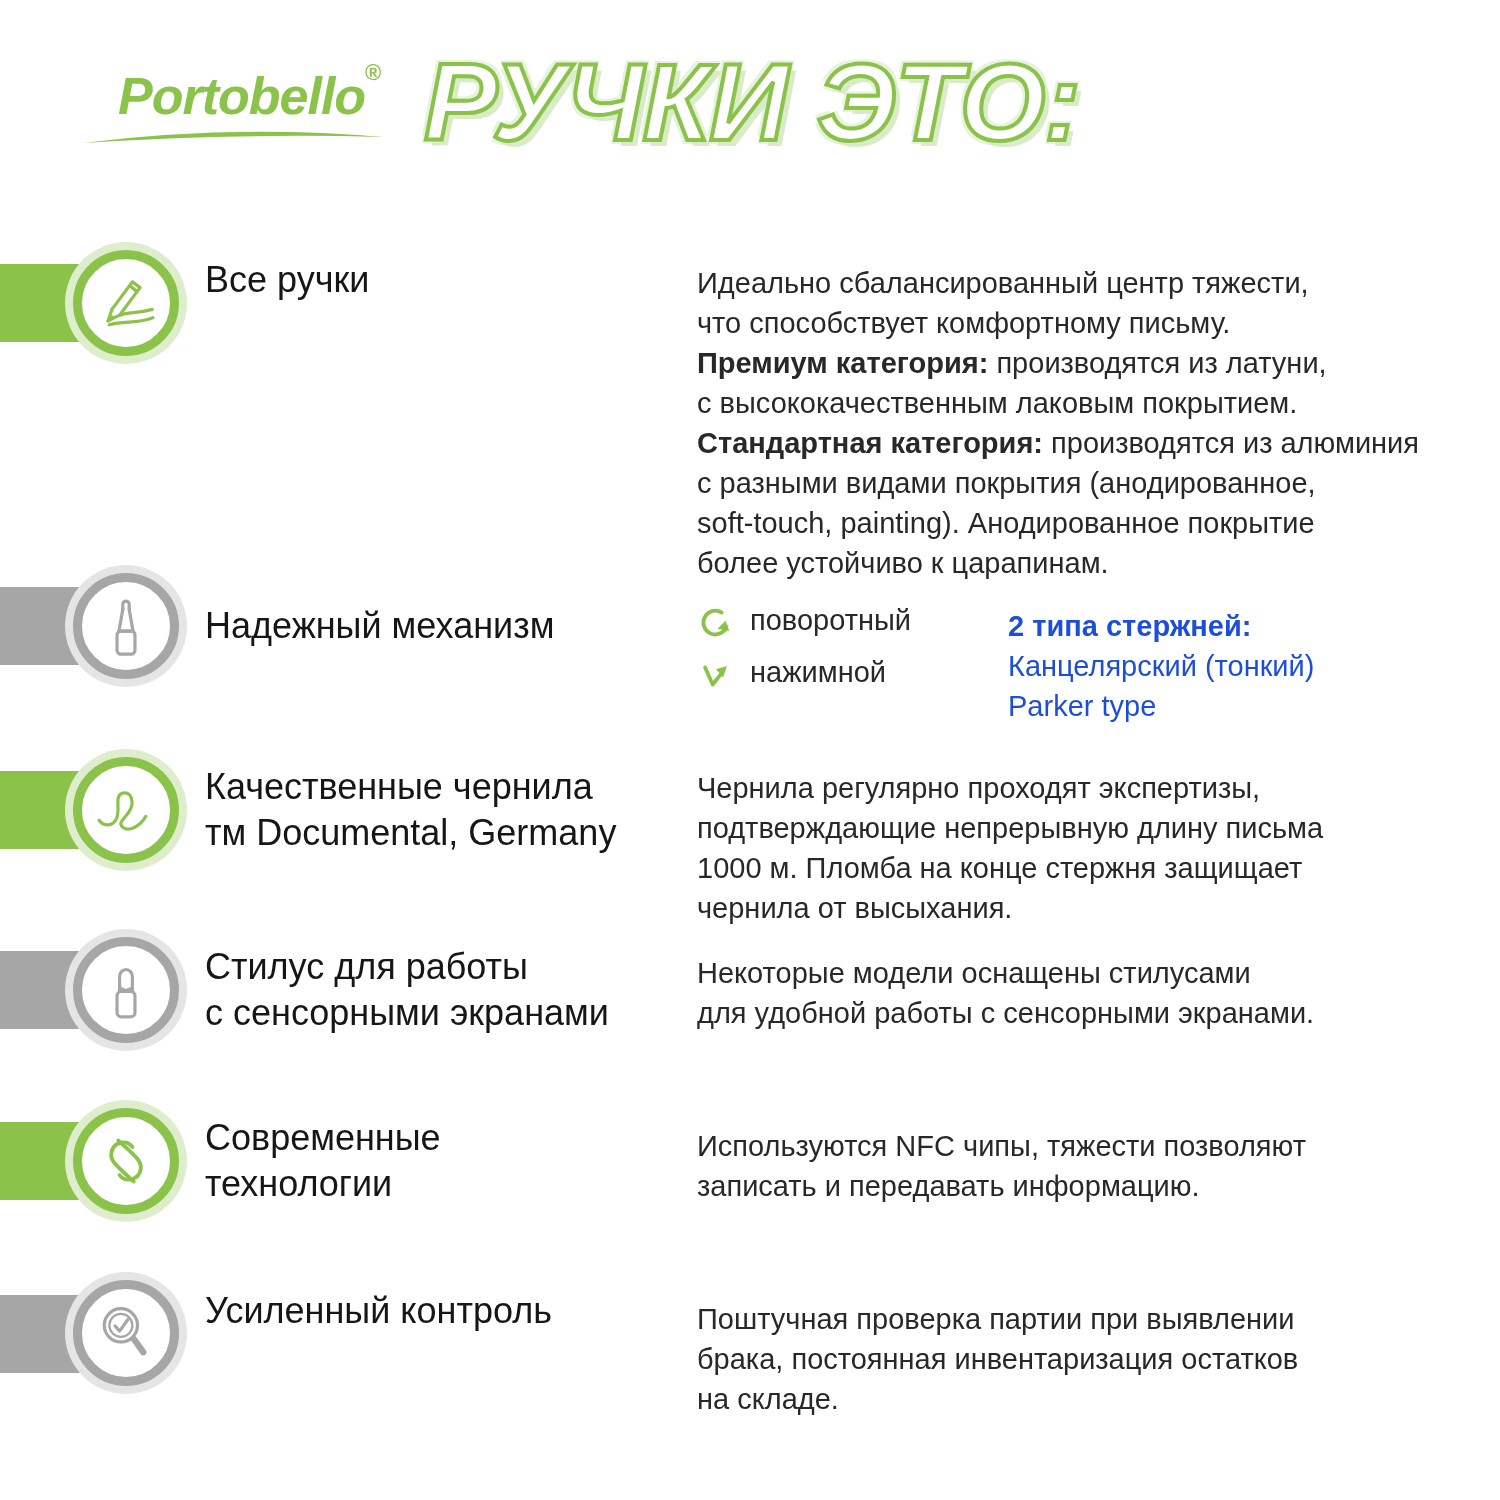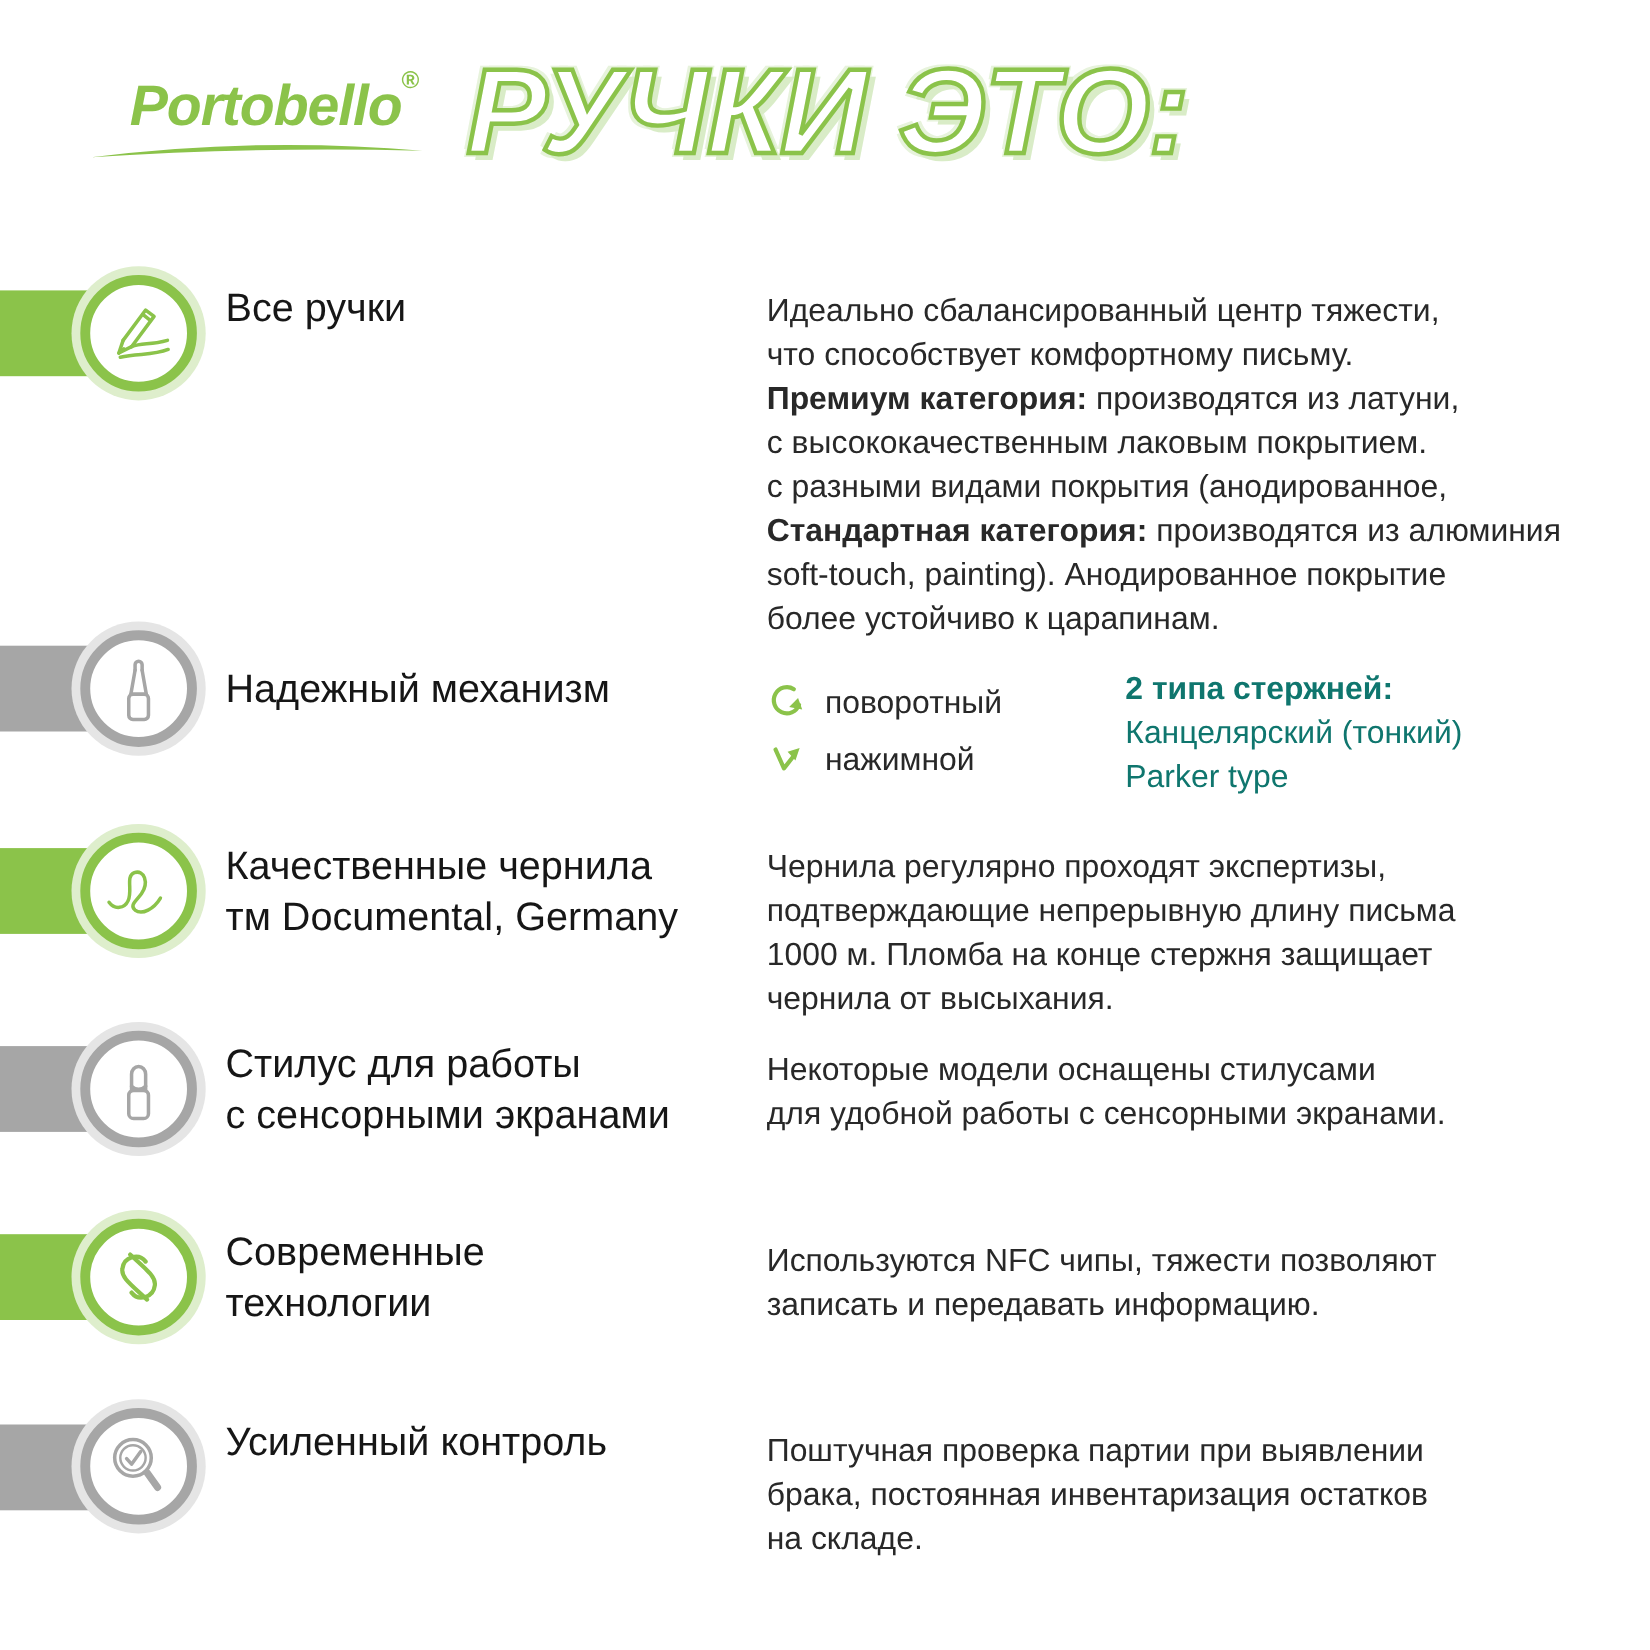--- a/index.html
+++ b/index.html
@@ -26,24 +26,24 @@
   .badge.gr .badge-inner{border-color:#A6A6A6;}
   .badge svg{width:64px;height:64px;}
   .stroke-g{stroke:#8BC34A;}
 
   .h{position:absolute;left:205px;font-size:36px;line-height:46px;font-weight:normal;color:#161616;white-space:nowrap;z-index:3;}
   .body{position:absolute;left:697px;font-size:29px;line-height:40px;color:#282828;z-index:3;}
   .line{white-space:nowrap;}
   .b{font-weight:bold;margin-top:40px;}
 
   .mech{position:absolute;left:697px;z-index:3;}
-  .mrow{display:flex;align-items:flex-end;height:52px;gap:15px;}
+  .mrow{display:flex;align-items:flex-start;height:52px;gap:15px;}
   .mrow svg{width:38px;height:38px;flex:0 0 auto;}
   .mlabel{font-size:29px;color:#282828;white-space:nowrap;}
-  .refills{position:absolute;left:1008px;font-size:29px;line-height:40px;color:#0f766e;white-space:nowrap;z-index:3;margin-left:15px;}
+  .refills{position:absolute;left:1008px;font-size:29px;line-height:40px;color:#1d4ed8;white-space:nowrap;z-index:3;}
   .refills .rt{font-weight:bold;}
 </style>
 </head>
 <body>
 
 <div class="page">
 
   <div class="logo"><span>Portobello</span><span class="reg">®</span></div>
   <svg class="swoosh" width="307" height="22" viewBox="0 0 307 22">
     <path d="M3 19 Q153 0 304 13 Q153 9 3 19 Z" fill="#8BC34A"></path>
@@ -64,22 +64,22 @@
     </div>
   </div>
   <div class="h" style="top:257px">
     <div>Все ручки</div>
   </div>
   <div class="body" style="top:263px">
     <div class="line"><span class="b"></span><span>Идеально сбалансированный центр тяжести,</span></div>
     <div class="line"><span class="b"></span><span>что способствует комфортному письму.</span></div>
     <div class="line"><span class="b">Премиум категория:</span><span> производятся из латуни,</span></div>
     <div class="line"><span class="b"></span><span>с высококачественным лаковым покрытием.</span></div>
+    <div class="line"><span class="b">Стандартная категория:</span><span> производятся из алюминия</span></div>
     <div class="line"><span class="b"></span><span>с разными видами покрытия (анодированное,</span></div>
-    <div class="line"><span class="b">Стандартная категория:</span><span> производятся из алюминия</span></div>
     <div class="line"><span class="b"></span><span>soft-touch, painting). Анодированное покрытие</span></div>
     <div class="line"><span class="b"></span><span>более устойчиво к царапинам.</span></div>
   </div>
 
   <div class="bar gr" style="top:587px"></div>
   <div class="badge gr" style="top:565px">
     <div class="badge-inner">
       <svg viewBox="0 0 100 100" fill="none" stroke="#A6A6A6" stroke-width="5" stroke-linecap="round" stroke-linejoin="round">
         <path d="M45 24 L45 16 A5 5 0 0 1 55 16 L55 24"></path>
         <path d="M45 24 L39 58 M55 24 L61 58"></path>

